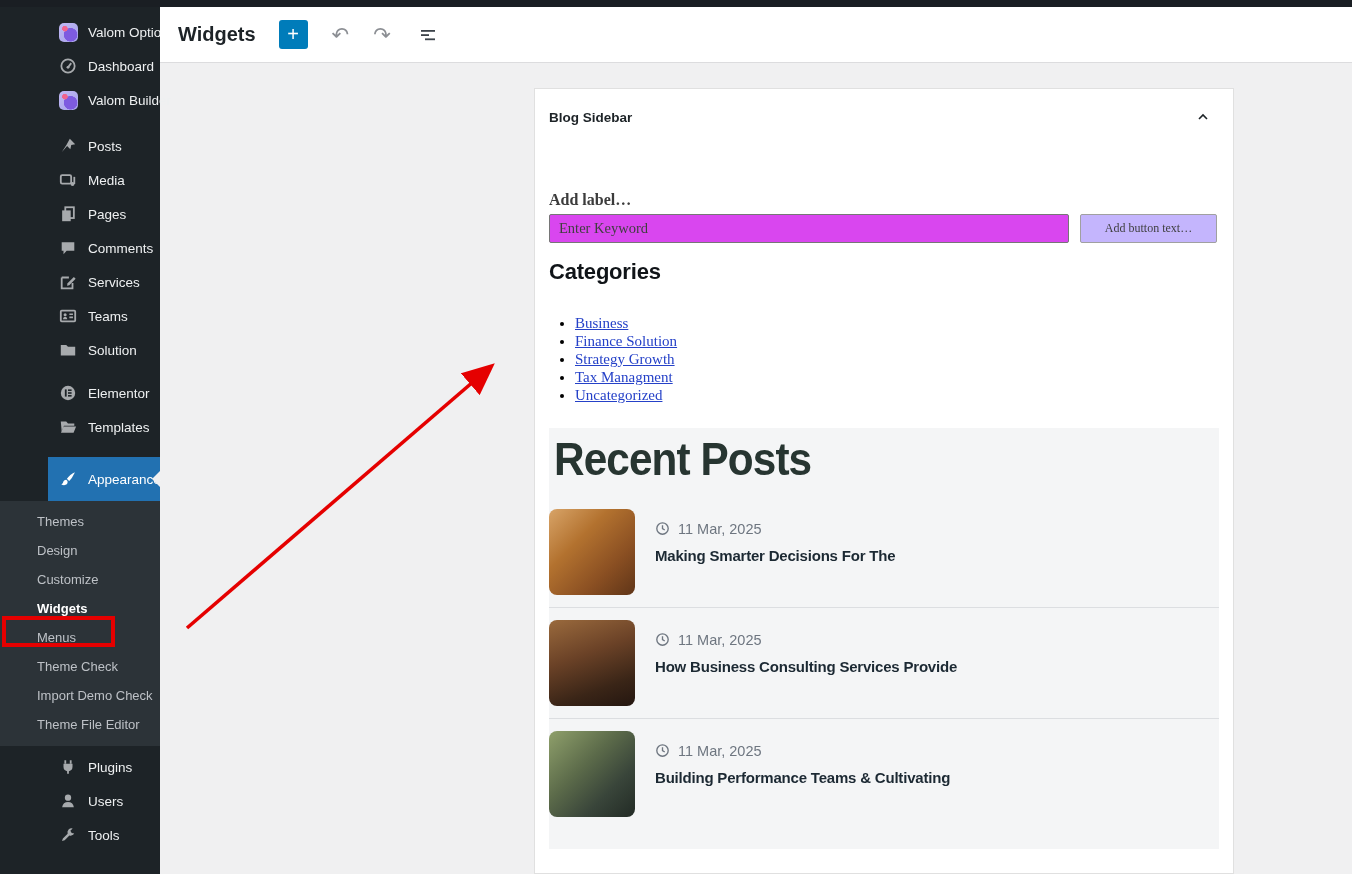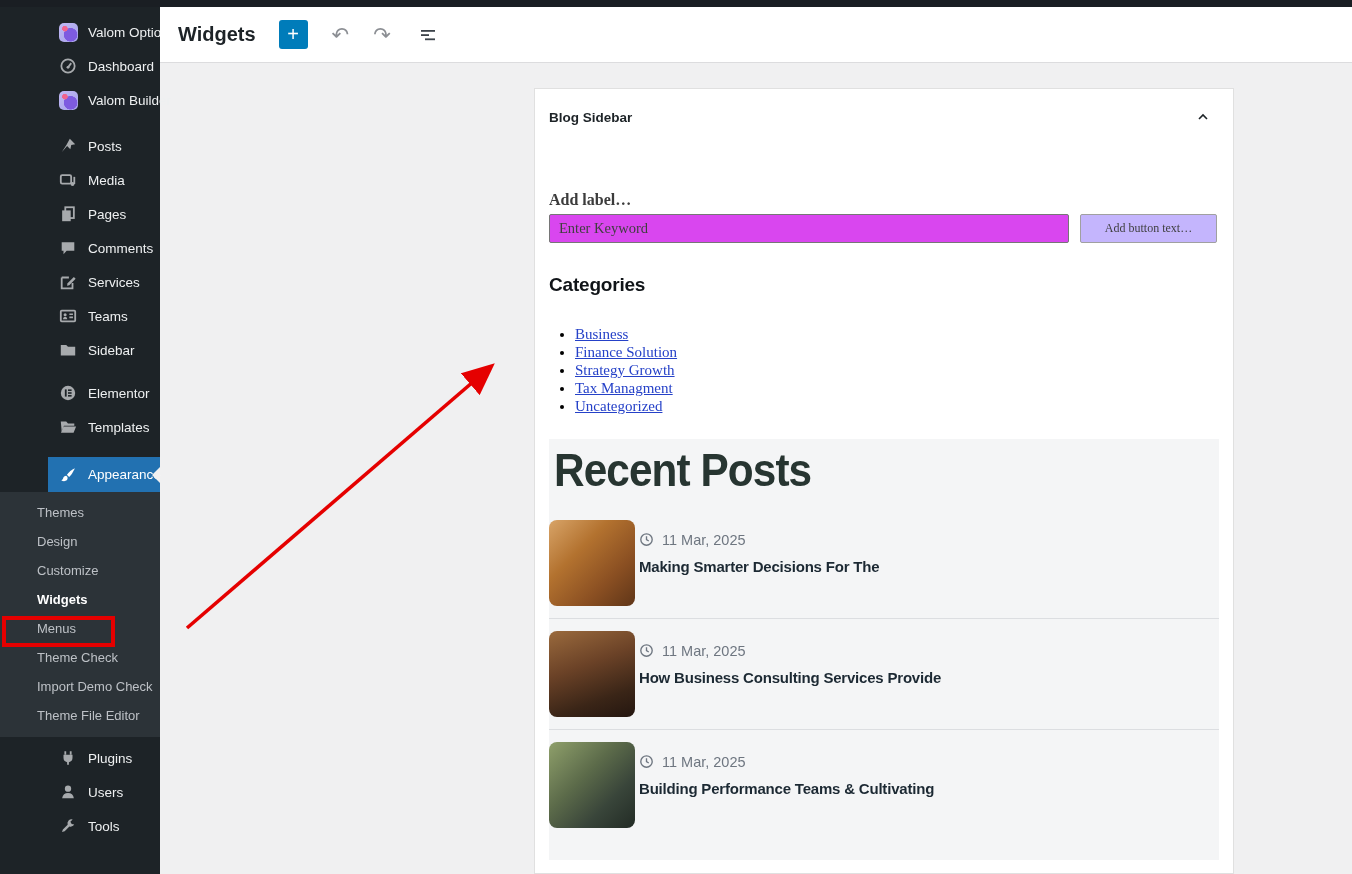--- a/index.html
+++ b/index.html
@@ -12,21 +12,21 @@
 
   
   .sidebar { position:absolute; left:0; top:0; width:160px; height:874px; background:#1d2327;
     color:#f0f0f1; font-size:13.5px; z-index:2; }
   .side-item { display:flex; align-items:center; height:34px; padding-left:10px; gap:10px; cursor:pointer;margin-left:48px; }
   .side-item .si { width:20px; height:20px; display:flex; align-items:center; justify-content:center;
     color:#a7aaad; flex:0 0 20px; }
   .side-item .lbl { color:#eef0f1; white-space:nowrap; }
   .grp-top { padding-top:15px; }
   .gap12 { margin-top:12px; } .gap9 { margin-top:9px; } .gap13 { margin-top:13px; }
-  .side-item.active { background:#2271b1; height:35px; position:relative; }
+  .side-item.active { background:#2271b1; height:44px; position:relative; }
   .side-item.active .si, .side-item.active .lbl { color:#fff; }
   .side-item.active .notch { position:absolute; right:0; top:50%; margin-top:-8px; width:0; height:0;
     border:8px solid transparent; border-right:8px solid #f0f0f1; }
   .submenu { background:#2c3338; padding:6px 0 7px 0; }
   .sub-item { height:29px; line-height:29px; padding-left:37px; color:#bdc1c6; font-size:13px; cursor:pointer; white-space:nowrap; }
   .sub-item.current { color:#ffffff; font-weight:700; }
   .grp-bottom { margin-top:4px; }
   .valom-ic { width:19px; height:19px; border-radius:5px;
     background:
       radial-gradient(circle at 31% 30%, #f0648f 0 2.6px, rgba(240,100,143,0) 3px),
@@ -54,30 +54,30 @@
   .widget-area { padding:0 16px 0 14px; }
   .search-label { margin-top:66px; font-family:"Liberation Serif", serif; font-weight:700;
     font-size:16px; color:#3c3c3c; }
   .search-row { display:flex; gap:11px; margin-top:5px; }
   .search-row input { flex:1; height:29px; border:1px solid #767676; border-radius:2px; padding:0 9px;
     font-family:"Liberation Serif", serif; font-size:14.5px; color:#222; background:#d946ef; }
   .search-row input::placeholder { color:#3f3f3f; opacity:1; }
   .search-btn { width:137px; height:29px; background:#c4b5fd; border:1px solid #a0a0a0; border-radius:2px;
     font-family:"Liberation Serif", serif; font-size:12px; color:#3f3f3f; cursor:pointer; }
 
-  .cat-heading { margin-top:31px; font-size:19px; font-weight:700; color:#101418; letter-spacing:-0.2px; }
+  .cat-heading { margin-top:16px; font-size:22px; font-weight:700; color:#101418; letter-spacing:-0.2px; }
   .cat-list { margin:29px 0 0 26px; font-family:"Liberation Serif", serif; font-size:15px; line-height:18px; color:#000; }
   .cat-list li { margin:0; }
   .cat-list a { color:#2541c8; text-decoration:underline; cursor:pointer; }
 
   .recent { margin-top:24px; margin-left:0; width:670px; height:421px; background:#f4f5f6; overflow:hidden; }
   .recent-heading { margin:5px 0 0 5px; font-size:47px; font-weight:700; color:#273531; letter-spacing:-1px;
     line-height:1.12; transform:scaleX(.9); transform-origin:left; white-space:nowrap; }
   .posts { margin-top:11px; }
-  .post { display:flex; gap:4px; padding:12px 0; }
+  .post { display:flex; gap:20px; padding:12px 0; }
   .post + .post { border-top:1px solid #dcdee1; }
   .thumb { width:86px; height:86px; border-radius:8px; flex:0 0 86px; }
   .thumb.t1 { background:linear-gradient(135deg,#d8a468 0%,#b3722f 35%,#8a4f22 70%,#5f3518 100%); }
   .thumb.t2 { background:linear-gradient(160deg,#9a6a3d 0%,#6b4227 40%,#3a2517 75%,#241610 100%); }
   .thumb.t3 { background:linear-gradient(135deg,#8fa06b 0%,#5c6b4a 40%,#39453a 70%,#222b25 100%); }
   .post-meta { padding-top:12px; }
   .date-row { display:flex; align-items:center; gap:8px; color:#6e7680; font-size:14.5px; }
   .post-title { margin-top:10px; font-size:15px; font-weight:700; color:#1c2933; letter-spacing:-0.2px; }
 
   
@@ -172,21 +172,21 @@
           </svg>
       </span>
       <span class="lbl">Teams</span>
     </div>
     <div class="side-item">
       <span class="si">
         <svg width="18" height="18" viewBox="0 0 20 20">
             <path d="M2 4.5 h6 l2 2 h8 v9.5 H2 Z" fill="currentColor"></path>
           </svg>
       </span>
-      <span class="lbl">Sidebar</span>
+      <span class="lbl">Solution</span>
     </div>
 
     <div class="side-item gap9">
       <span class="si">
         <svg width="18" height="18" viewBox="0 0 20 20">
             <circle cx="10" cy="10" r="8" fill="currentColor"></circle>
             <rect x="6.5" y="6" width="2" height="8" fill="#1d2327"></rect>
             <rect x="10" y="6" width="4" height="1.8" fill="#1d2327"></rect>
             <rect x="10" y="9.1" width="4" height="1.8" fill="#1d2327"></rect>
             <rect x="10" y="12.2" width="4" height="1.8" fill="#1d2327"></rect>

